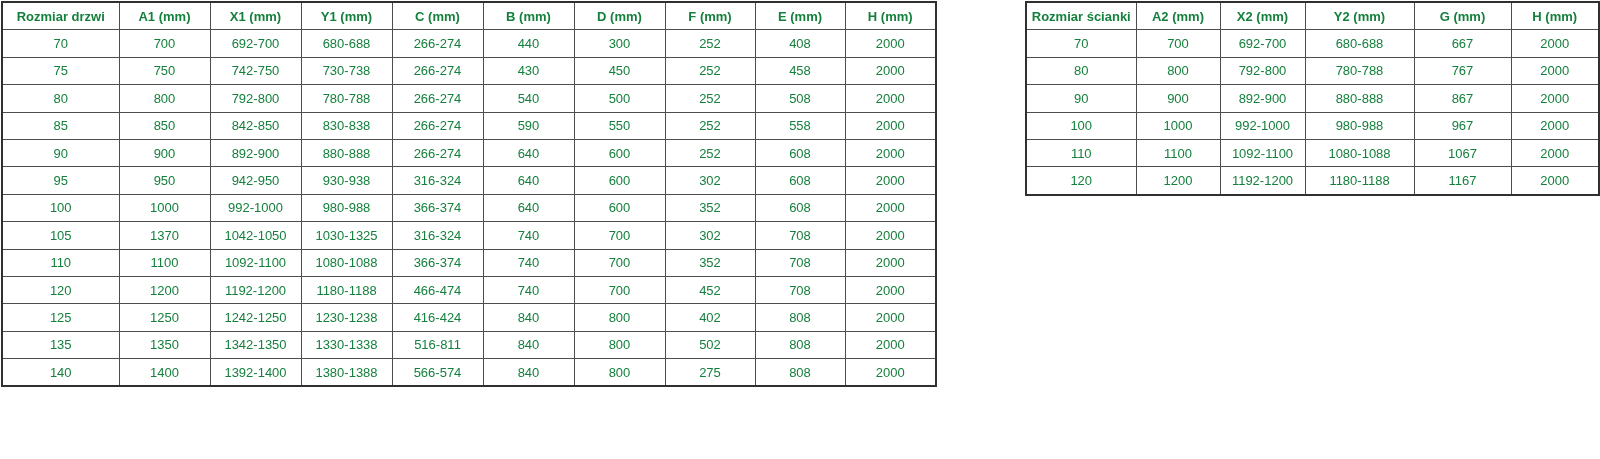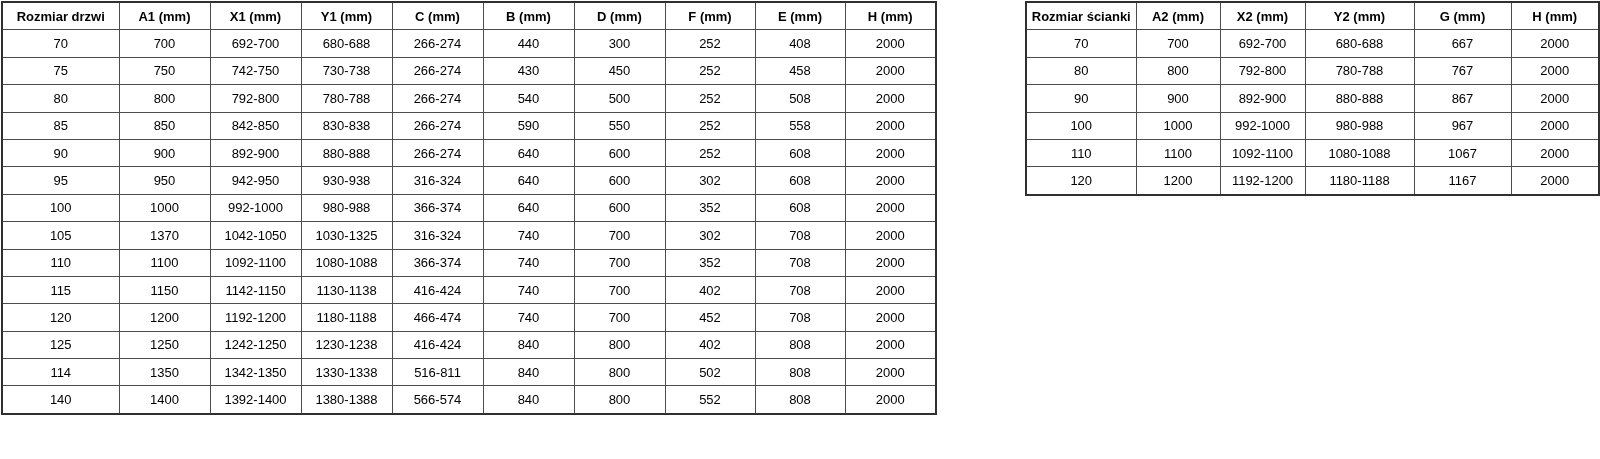--- a/index.html
+++ b/index.html
@@ -6,21 +6,21 @@
     margin: 0;
     padding: 0;
     background: #ffffff;
   }
   .canvas {
     position: relative;
     width: 1600px;
     height: 459px;
     background: #ffffff;
     font-family: "Liberation Sans", sans-serif;
-    color: #000000;
+    color: #15803d;
   }
   table.spec-table {
     position: absolute;
     top: 1px;
     border-collapse: collapse;
     table-layout: fixed;
     border: 2px solid #303030;
     background: #ffffff;
   }
   table.spec-table th,
@@ -181,32 +181,20 @@
           <td>1092-1100</td>
           <td>1080-1088</td>
           <td>366-374</td>
           <td>740</td>
           <td>700</td>
           <td>352</td>
           <td>708</td>
           <td>2000</td>
         </tr>
         <tr>
-          <td>115</td>
-          <td>1150</td>
-          <td>1142-1150</td>
-          <td>1130-1138</td>
-          <td>416-424</td>
-          <td>740</td>
-          <td>700</td>
-          <td>402</td>
-          <td>708</td>
-          <td>2000</td>
-        </tr>
-        <tr>
           <td>120</td>
           <td>1200</td>
           <td>1192-1200</td>
           <td>1180-1188</td>
           <td>466-474</td>
           <td>740</td>
           <td>700</td>
           <td>452</td>
           <td>708</td>
           <td>2000</td>
@@ -217,40 +205,40 @@
           <td>1242-1250</td>
           <td>1230-1238</td>
           <td>416-424</td>
           <td>840</td>
           <td>800</td>
           <td>402</td>
           <td>808</td>
           <td>2000</td>
         </tr>
         <tr>
-          <td>114</td>
+          <td>135</td>
           <td>1350</td>
           <td>1342-1350</td>
           <td>1330-1338</td>
           <td>516-811</td>
           <td>840</td>
           <td>800</td>
           <td>502</td>
           <td>808</td>
           <td>2000</td>
         </tr>
         <tr>
           <td>140</td>
           <td>1400</td>
           <td>1392-1400</td>
           <td>1380-1388</td>
           <td>566-574</td>
           <td>840</td>
           <td>800</td>
-          <td>552</td>
+          <td>275</td>
           <td>808</td>
           <td>2000</td>
         </tr>
       </tbody>
     </table>
   <table class="spec-table" id="wall-table">
       <colgroup>
         <col style="width: 110px;">
         <col style="width: 84px;">
         <col style="width: 85px;">

